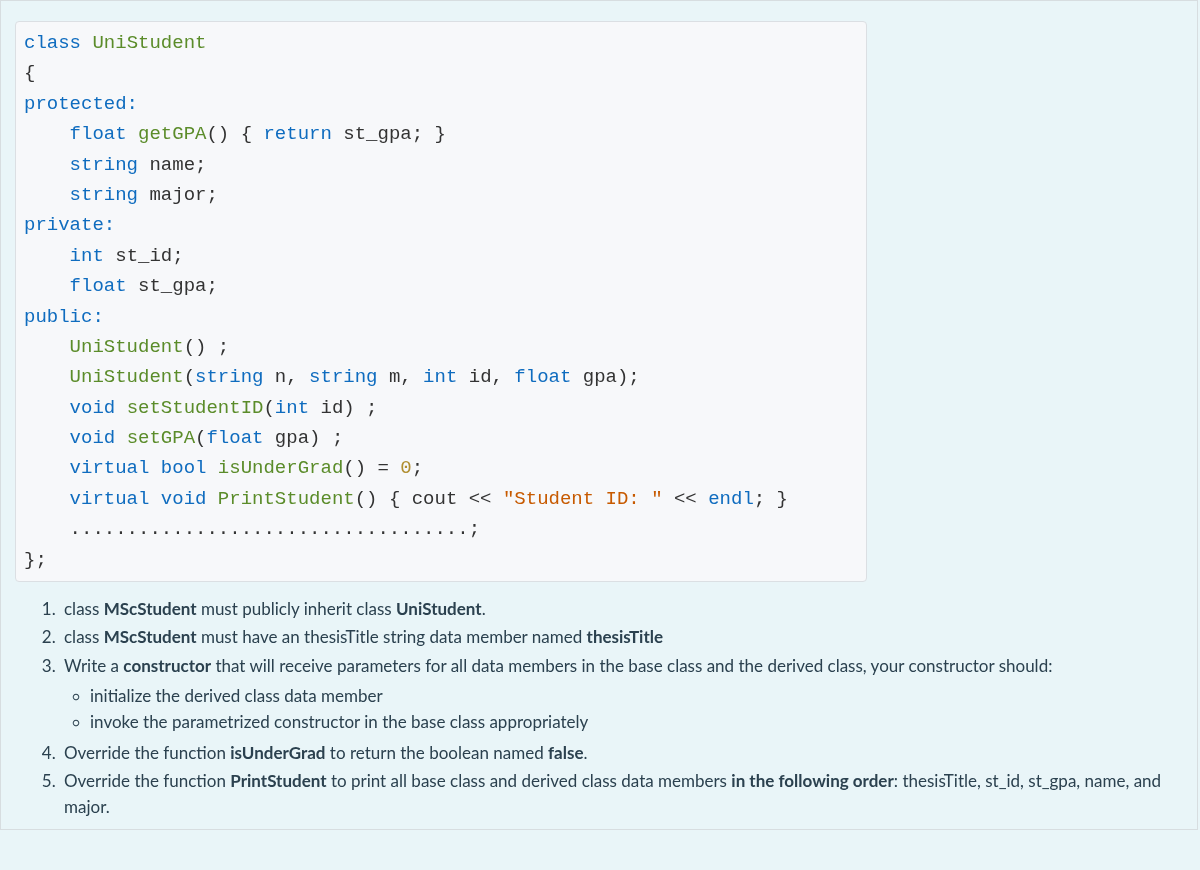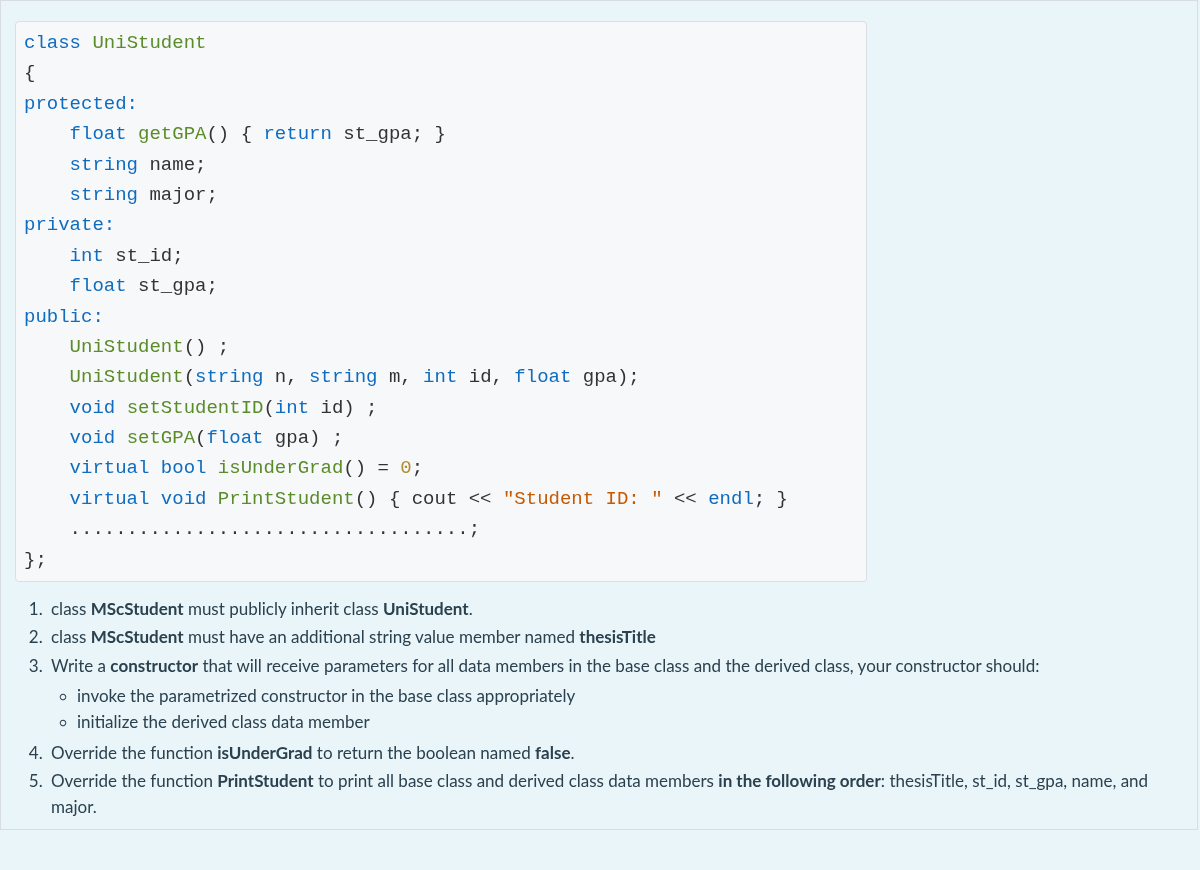--- a/index.html
+++ b/index.html
@@ -39,21 +39,21 @@
   .kw  { color: #0f6cbf; }   
   .fn  { color: #5b8c2a; }
   .num { color: #b08e2f; }
   .str { color: #c75a00; }
   .guide { color: #cfd4d8; }
   ol.reqs {
     margin: 6px 0 0 0;
     padding-left: 28px;
   }
   ol.reqs > li {
-    margin: 2px 4px;
+    margin: 2px 17px;
     padding-left: 4px;
   }
   ul.sub {
     margin: 4px 0 4px 0;
     padding-left: 26px;
     list-style: none;
   }
   ul.sub li::before {
     content: "\25CB";
     color: #2b414f;
@@ -90,27 +90,27 @@
 <span class="guide">    </span><span>...................................;</span>
 <span>};</span></pre>
   </div>
 
 
   <ol class="reqs">
     <li>
       <span>class </span><strong>MScStudent</strong><span> must publicly inherit class </span><strong>UniStudent</strong><span>.</span>
     </li>
     <li>
-      <span>class </span><strong>MScStudent</strong><span> must have an additional string value member named </span><strong>thesisTitle</strong>
+      <span>class </span><strong>MScStudent</strong><span> must have an thesisTitle string data member named </span><strong>thesisTitle</strong>
     </li>
     <li>
       <span>Write a </span><strong>constructor</strong><span> that will receive parameters for all data members in the base class and the derived class, your constructor should:</span>
       <ul class="sub">
+        <li>initialize the derived class data member</li>
         <li>invoke the parametrized constructor in the base class appropriately</li>
-        <li>initialize the derived class data member</li>
       </ul>
     </li>
     <li>
       <span>Override the function  </span><strong>isUnderGrad</strong><span>  to return the boolean named </span><strong>false</strong><span>.</span>
     </li>
     <li>
       <span>Override the function </span><strong>PrintStudent</strong><span> to print all base class and derived class data members </span><strong>in the following order</strong><span>:  thesisTitle, st_id,  st_gpa, name, and major.</span>
     </li>
   </ol>
 

